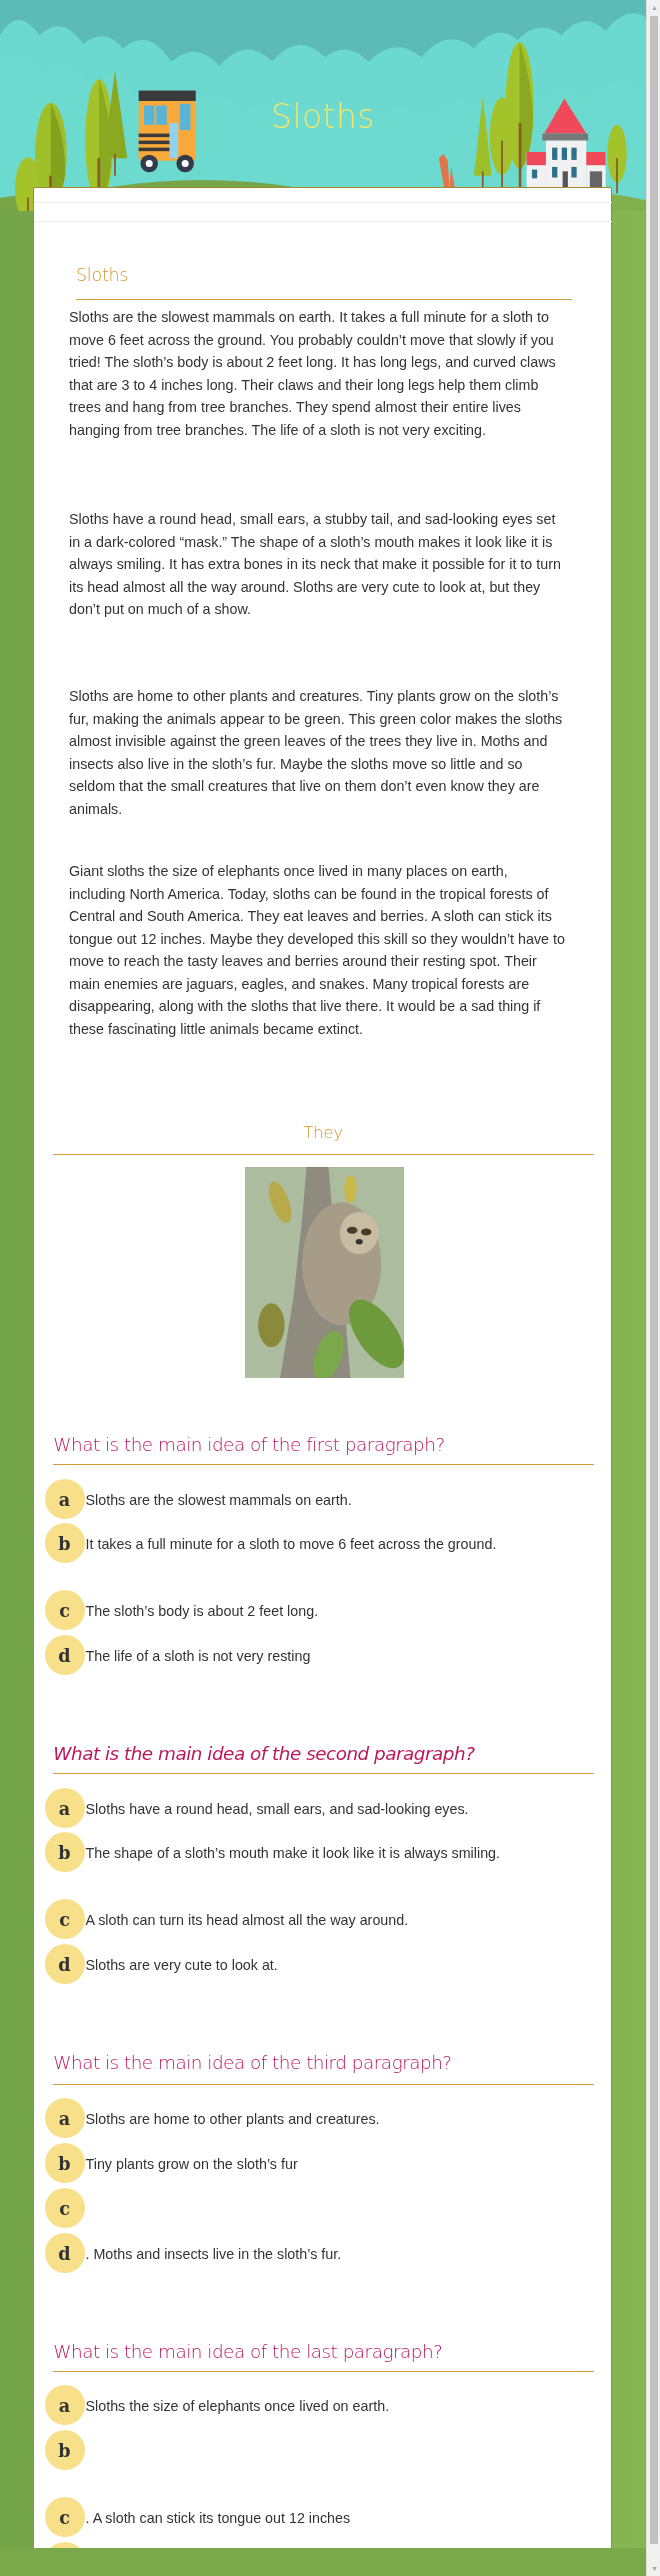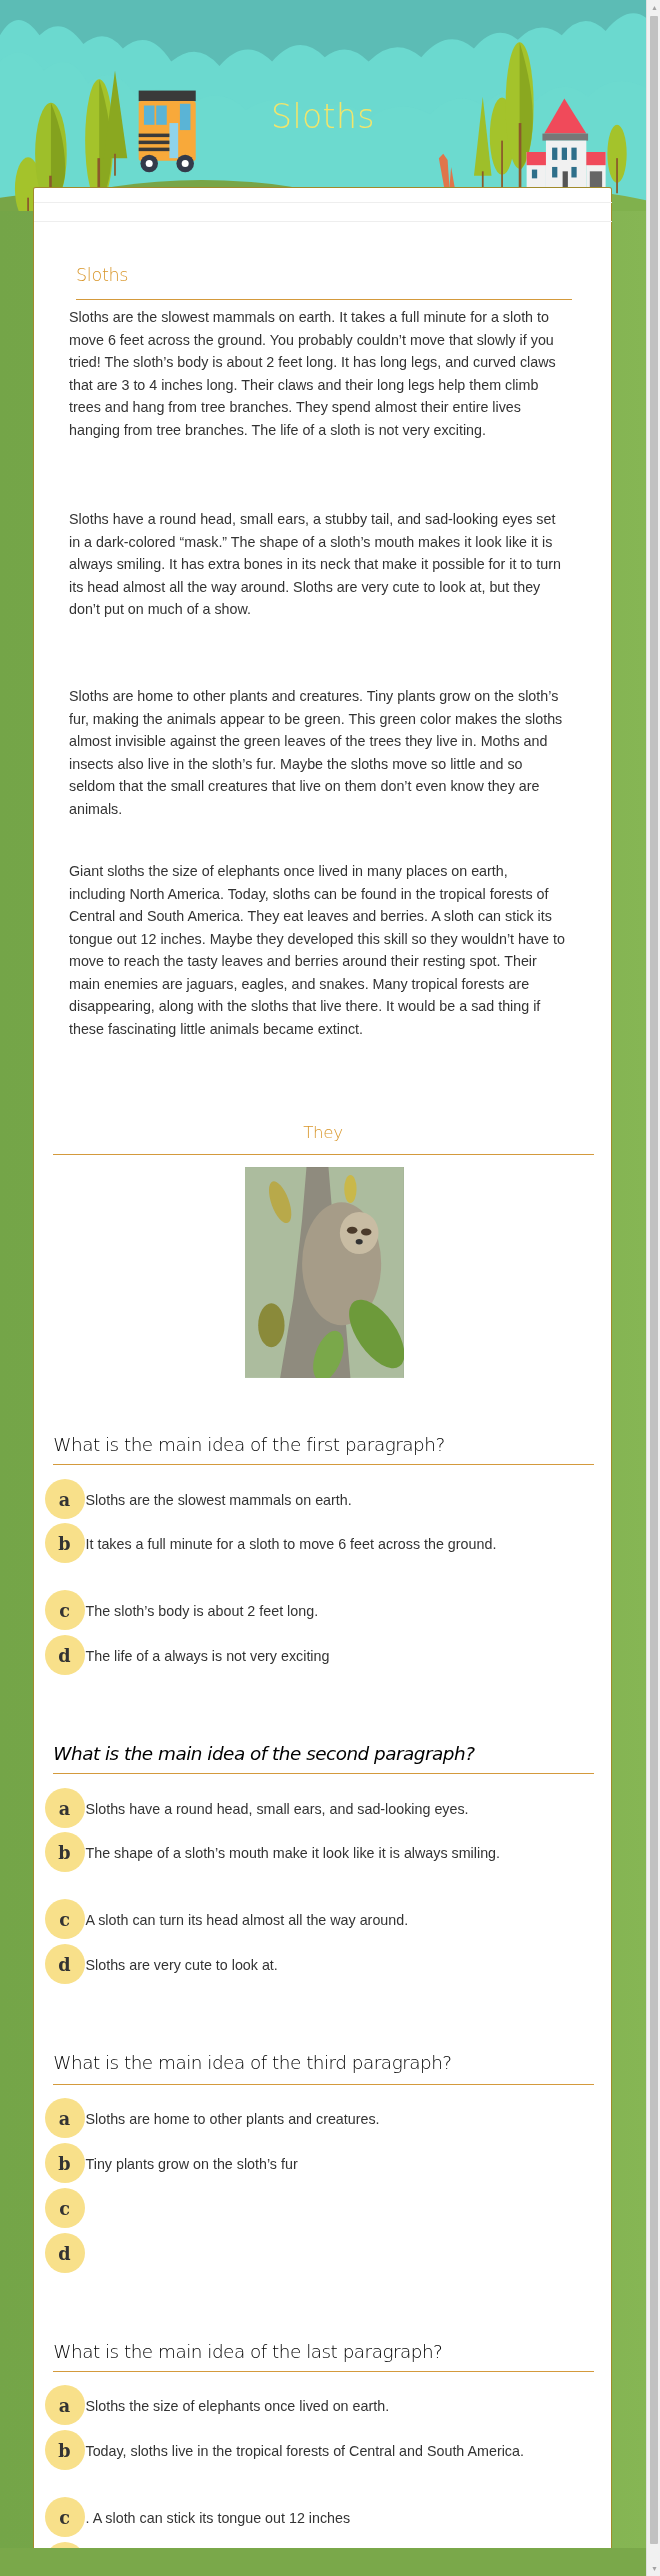--- a/index.html
+++ b/index.html
@@ -63,21 +63,21 @@
       font-family: "Liberation Sans", sans-serif; font-size: 14.3px;
       line-height: 22.5px; color: #333333;
     }
     .photo {
       position: absolute; left: 211px; top: 979px; width: 159px; height: 211px;
       overflow: hidden;
     }
     .q-title {
       position: absolute; left: 19.3px;
       font-family: "DejaVu Sans", sans-serif; font-weight: 200;
-      color: #000000; font-size: 18.4px; letter-spacing: -0.5px;
+      color: #be185d; font-size: 18.4px; letter-spacing: -0.5px;
     }
     .option {
       position: absolute; left: 10.5px; width: 544px; display: flex; align-items: flex-start;
       cursor: pointer;
     }
     .bubble {
       width: 40px; height: 40px; border-radius: 50%; background: #f8e08a;
       flex: 0 0 40px; display: flex; align-items: center; justify-content: center;
       font-family: "DejaVu Serif", serif; font-size: 17.6px; font-weight: bold; color: #333;
       margin-top: -9.7px;
@@ -212,21 +212,21 @@
     <div class="option" style="top:1345px;">
       <span class="bubble">b</span>
       <span class="opt-text">It takes a full minute for a sloth to move 6 feet across the ground.</span>
     </div>
     <div class="option" style="top:1412px;">
       <span class="bubble">c</span>
       <span class="opt-text">The sloth’s body is about 2 feet long.</span>
     </div>
     <div class="option" style="top:1457px;">
       <span class="bubble">d</span>
-      <span class="opt-text">The life of a always is not very exciting</span>
+      <span class="opt-text">The life of a sloth is not very resting</span>
     </div>
 
     <div class="q-title" style="top:1555px;font-style:italic;">What is the main idea of the second paragraph?</div>
     <div class="rule" style="left:19.3px; top:1585px; width:541px;"></div>
     <div class="option" style="top:1610px;">
       <span class="bubble">a</span>
       <span class="opt-text">Sloths have a round head, small ears, and sad-looking eyes.</span>
     </div>
     <div class="option" style="top:1654px;">
       <span class="bubble">b</span>
@@ -249,31 +249,31 @@
     </div>
     <div class="option" style="top:1965px;">
       <span class="bubble">b</span>
       <span class="opt-text">Tiny plants grow on the sloth’s fur</span>
     </div>
     <div class="option" style="top:2010px;">
       <span class="bubble">c</span>
     </div>
     <div class="option" style="top:2055px;">
       <span class="bubble">d</span>
+      <span class="opt-text">. Moths and insects live in the sloth’s fur.</span>
     </div>
 
     <div class="q-title" style="top:2153px;">What is the main idea of the last paragraph?</div>
     <div class="rule" style="left:19.3px; top:2183px; width:541px;"></div>
     <div class="option" style="top:2207px;">
       <span class="bubble">a</span>
       <span class="opt-text">Sloths the size of elephants once lived on earth.</span>
     </div>
     <div class="option" style="top:2252px;">
       <span class="bubble">b</span>
-      <span class="opt-text">Today, sloths live in the tropical forests of Central and South America.</span>
     </div>
     <div class="option" style="top:2319px;">
       <span class="bubble">c</span>
       <span class="opt-text">. A sloth can stick its tongue out 12 inches</span>
     </div>
     <div class="option" style="top:2364px;">
       <span class="bubble">d</span>
       <span class="opt-text">It would be sad if sloths became extinct.</span>
     </div>
   </div>

